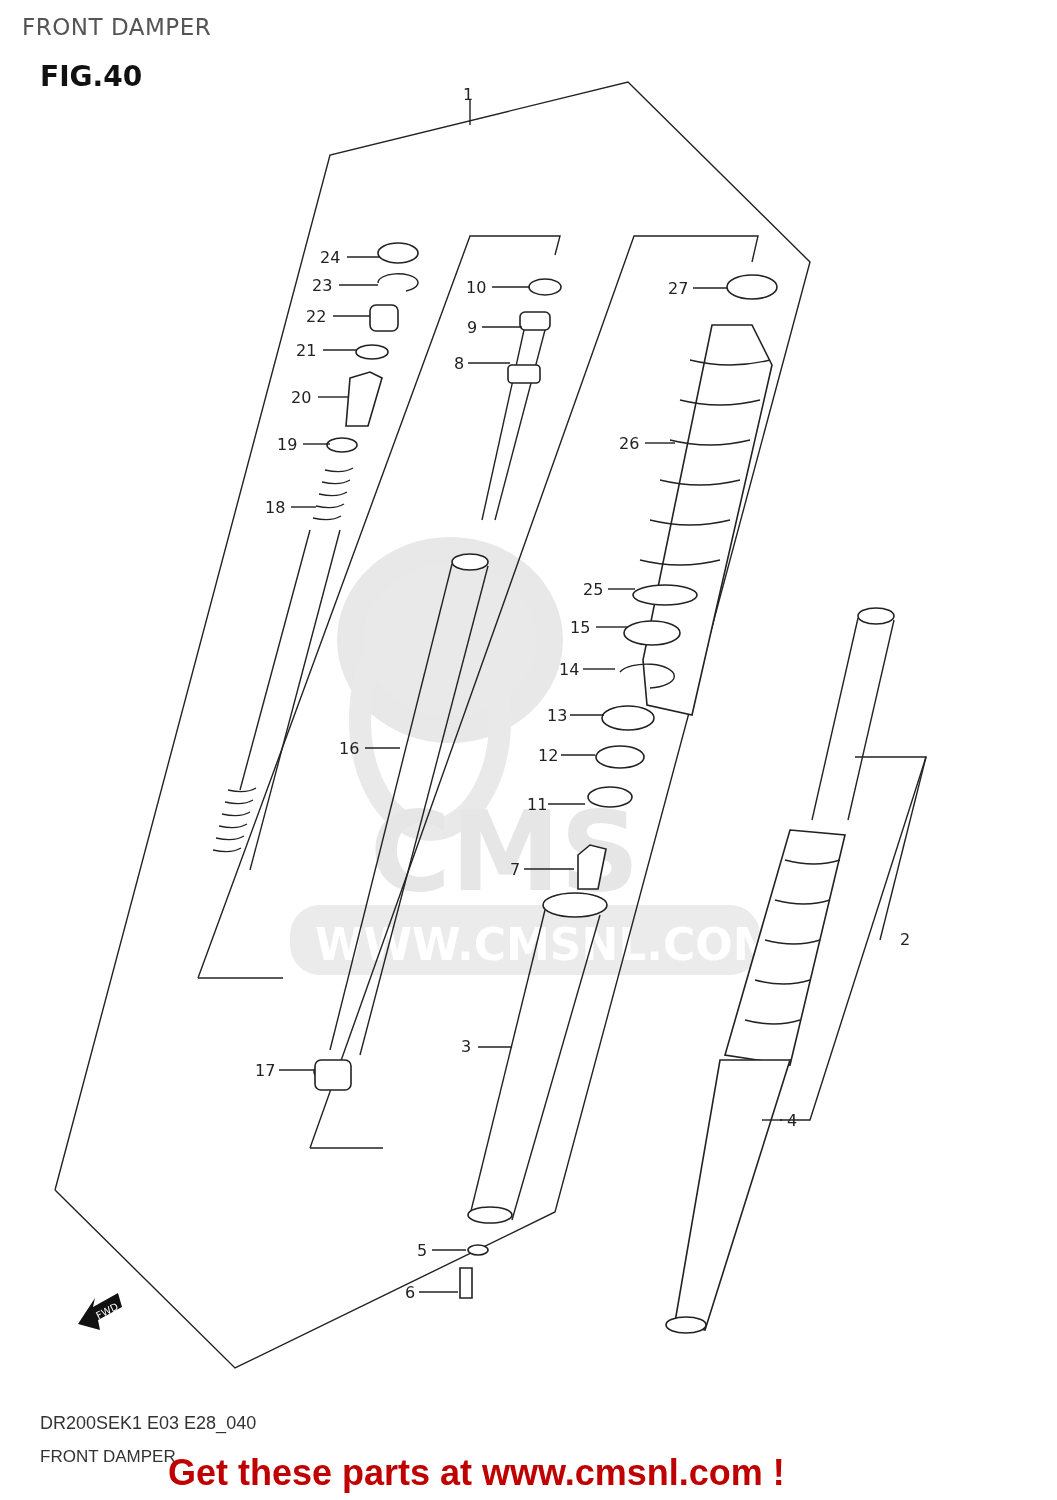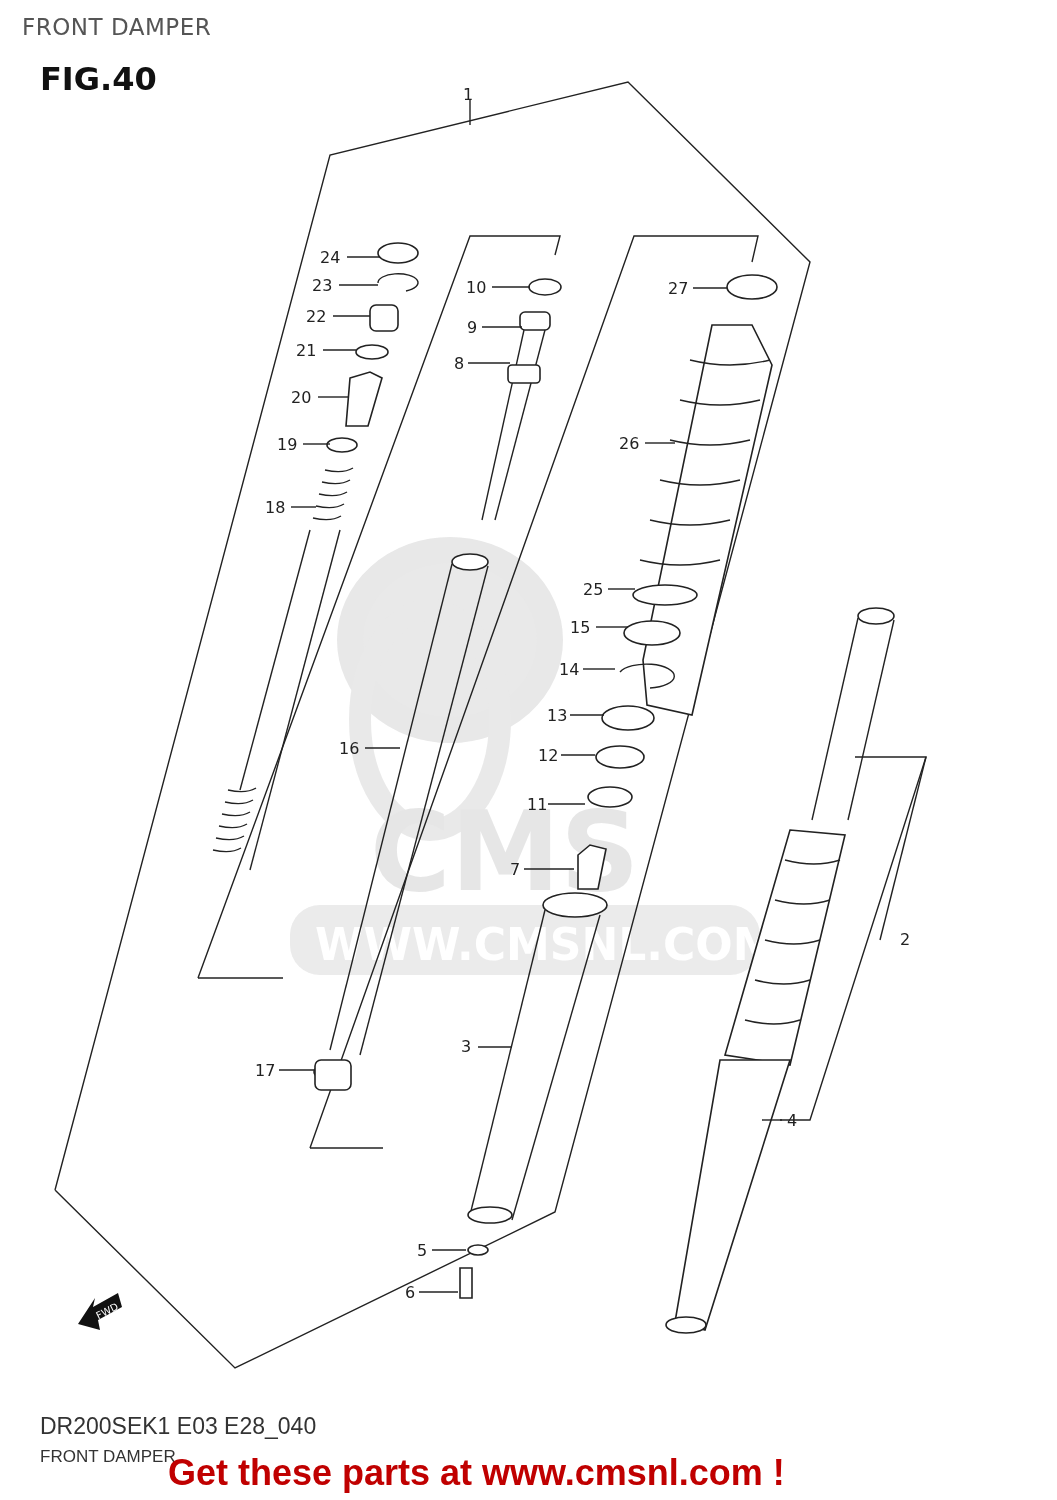--- a/index.html
+++ b/index.html
@@ -1,19 +1,19 @@
 <!DOCTYPE html>
 <html><head>
 <meta charset="utf-8">
 <style>
   html,body{margin:0;padding:0;background:#fff;}
   body{width:1057px;height:1500px;position:relative;overflow:hidden;font-family:"DejaVu Sans",sans-serif;}
   .page-title{position:absolute;left:22px;top:14px;font-size:23px;color:#555;letter-spacing:0.5px;}
-  .fig-title{position:absolute;left:40px;top:60px;font-size:32px;font-weight:bold;color:#111;}
-  .footer-code{position:absolute;left:40px;top:1413px;font-family:"Liberation Sans",sans-serif;font-size:23px;color:#333;}
+  .fig-title{position:absolute;left:40px;top:60px;font-size:28px;font-weight:bold;color:#111;}
+  .footer-code{position:absolute;left:40px;top:1413px;font-family:"Liberation Sans",sans-serif;font-size:18px;color:#333;}
   .footer-name{position:absolute;left:40px;top:1447px;font-family:"Liberation Sans",sans-serif;font-size:17px;color:#333;}
   .promo{position:absolute;left:168px;top:1452px;font-family:"Liberation Sans",sans-serif;font-size:36px;color:#c00000;font-weight:bold;}
   svg.diagram{position:absolute;left:0;top:0;}
   .lbl{font-family:"DejaVu Sans",sans-serif;font-size:16px;fill:#222;}
   .ln{stroke:#222;stroke-width:1.4;fill:none;}
   .part{stroke:#222;stroke-width:1.6;fill:#fff;}
   .wm{fill:#e6e6e6;}
   .wmtext{font-family:"DejaVu Sans",sans-serif;font-weight:bold;fill:#e2e2e2;}
 </style>
 </head>

